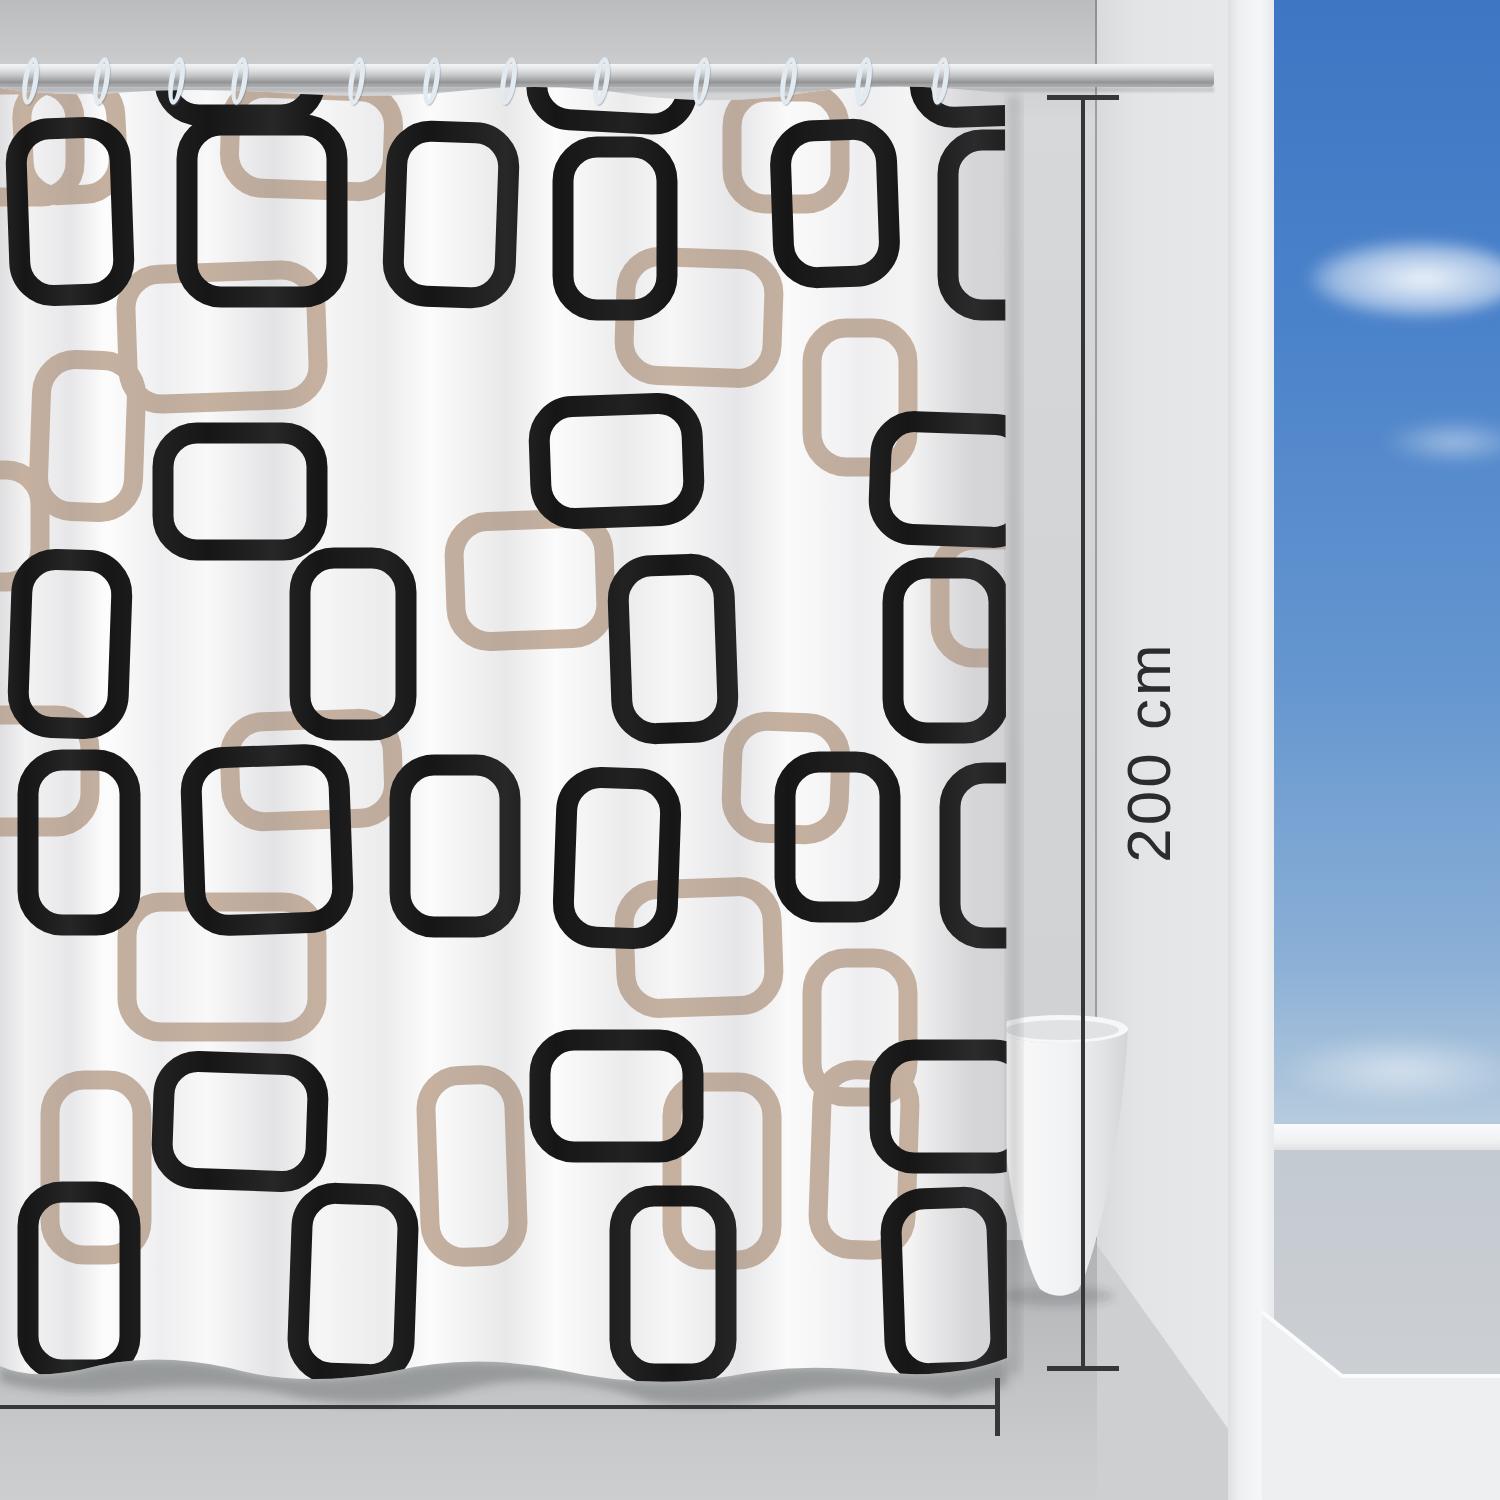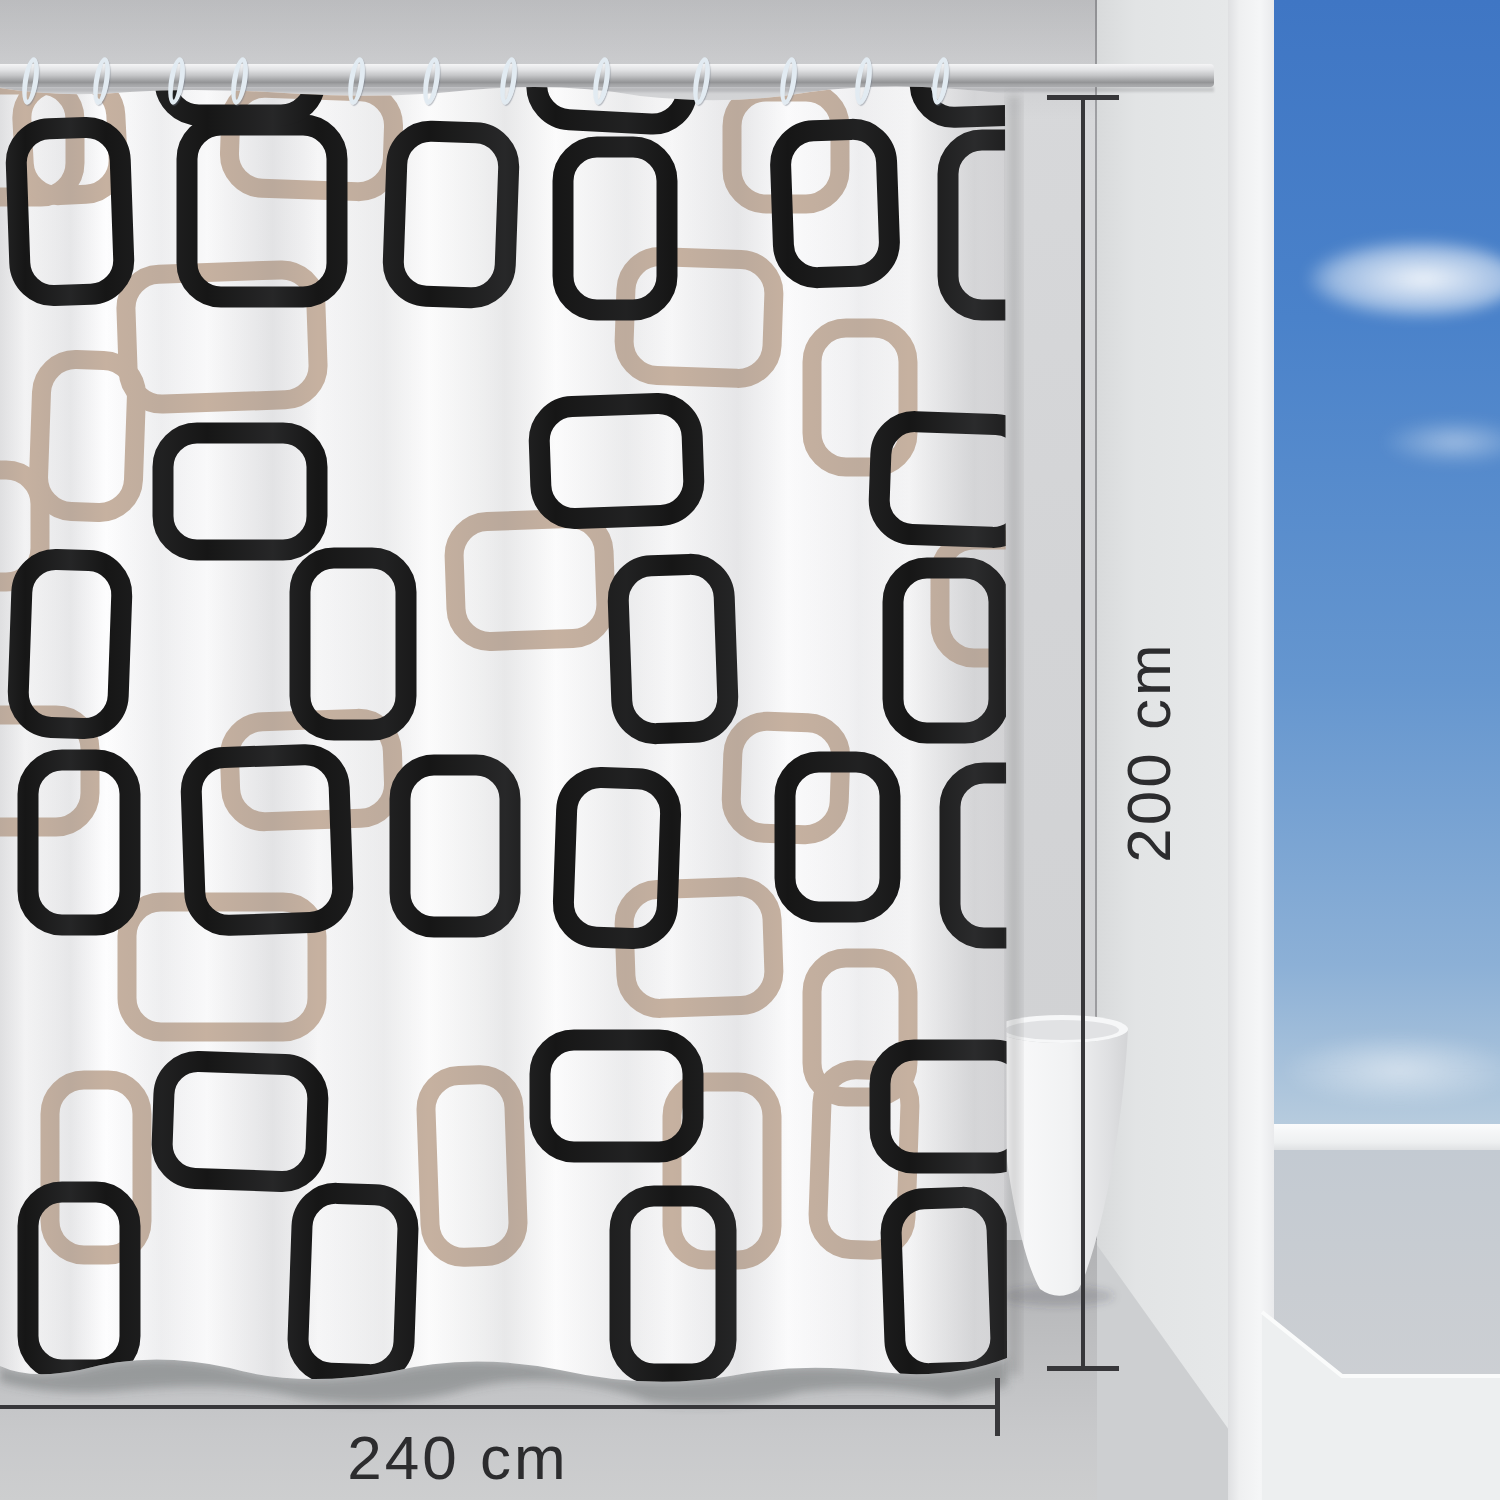--- a/index.html
+++ b/index.html
@@ -231,14 +231,13 @@
       <div class="ring" style="left: 856px;"></div>
       <div class="ring" style="left: 933px;"></div>
     </div>
 
   <div class="dim dim-v-line"></div>
   <div class="dim dim-v-tick-top"></div>
   <div class="dim dim-v-tick-bottom"></div>
   <div class="dim dim-h-line"></div>
   <div class="dim dim-h-tick-end"></div>
   <div class="dim-label dim-label-v">200 cm</div>
-  <div class="dim-label dim-label-h">240 cm</div>
 </div>
 
 </body></html>

